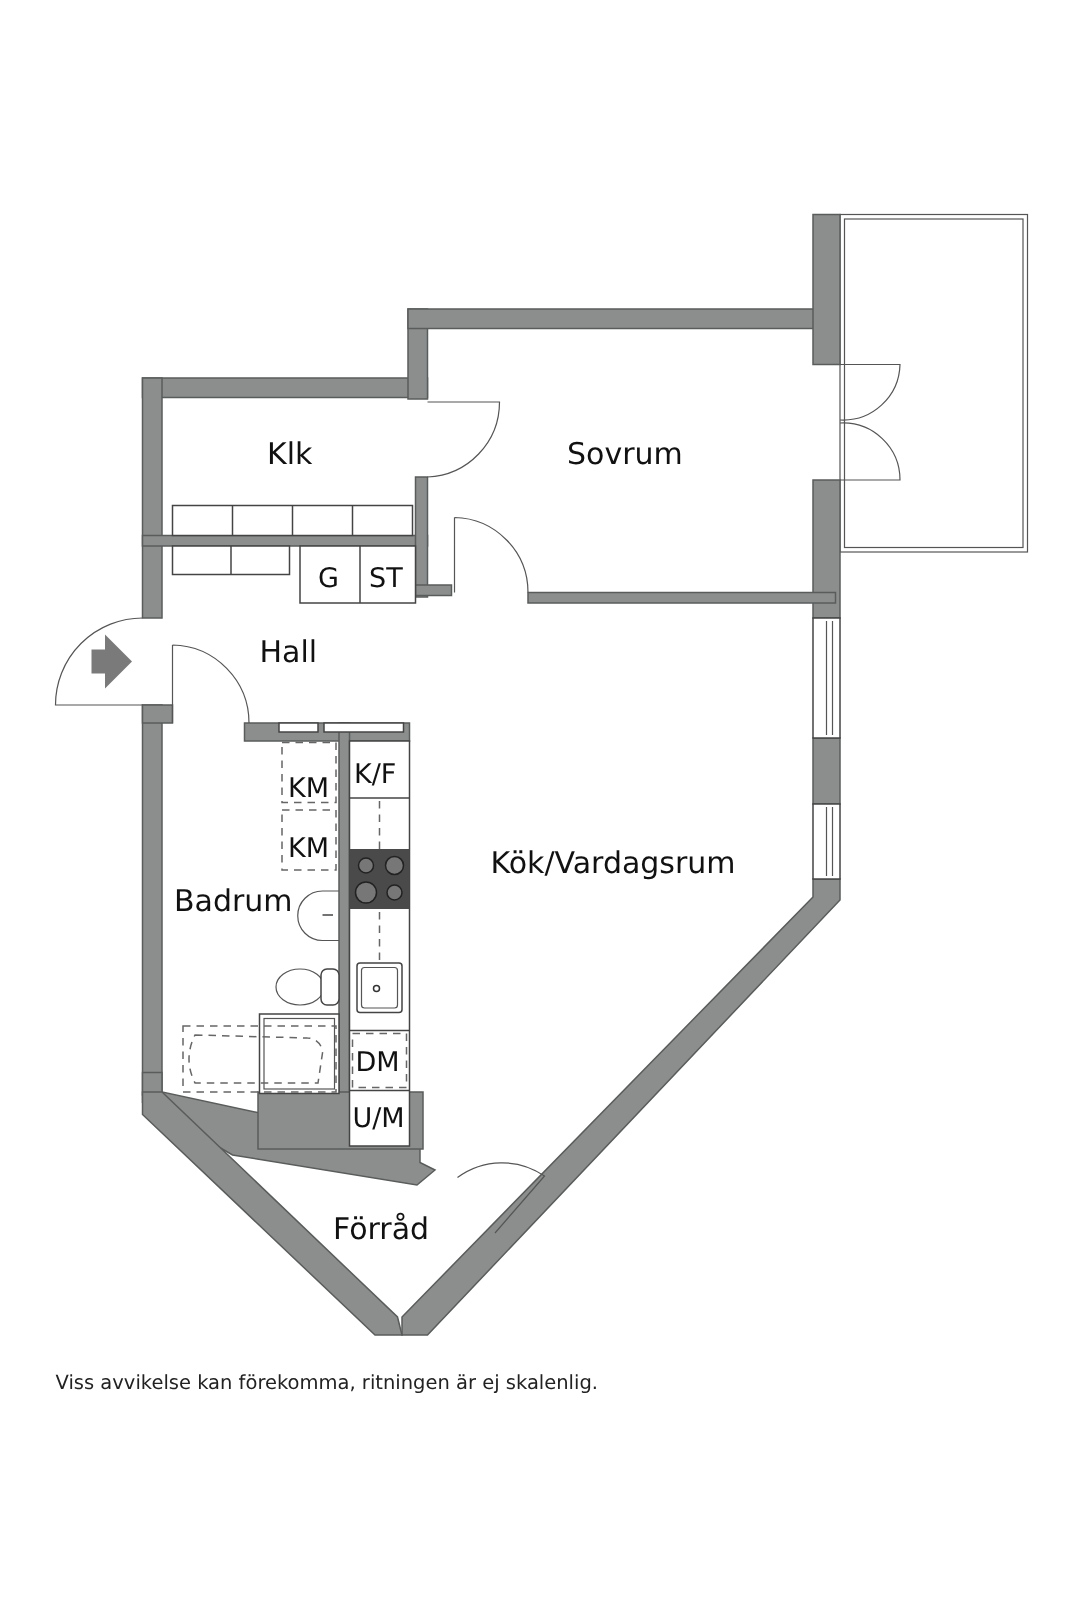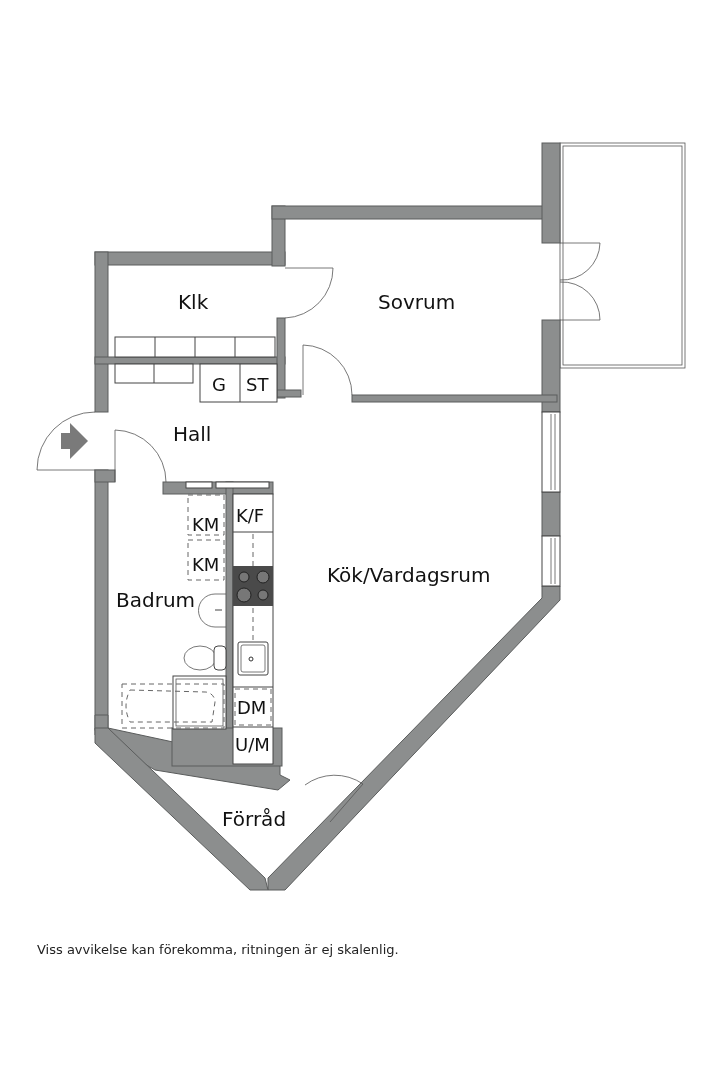--- a/index.html
+++ b/index.html
@@ -6,21 +6,21 @@
   body { width: 720px; height: 1080px; position: relative; overflow: hidden; font-family: "DejaVu Sans", sans-serif; }
   #plan { position: absolute; left: 0; top: 0; width: 720px; height: 1080px; }
   .wall { fill: #8c8e8e; stroke: #5a5c5c; stroke-width: 1; }
   .line { fill: none; stroke: #444; stroke-width: 1; }
   .thin { fill: none; stroke: #555; stroke-width: 0.8; }
   .dash { fill: none; stroke: #666; stroke-width: 1; stroke-dasharray: 5 4; }
   .white { fill: #ffffff; stroke: #444; stroke-width: 1; }
   .label { font-family: "DejaVu Sans", sans-serif; fill: #111; }
   .room { font-size: 20px; }
   .fix { font-size: 18px; }
-  .disclaimer { position: absolute; left: 37px; top: 942px; font-size: 13px; color: #222; font-family: "DejaVu Sans", sans-serif; }
+  .disclaimer { position: absolute; left: 37px; top: 915px; font-size: 13px; color: #222; font-family: "DejaVu Sans", sans-serif; }
 </style>
 </head>
 <body>
 
 <svg id="plan" viewBox="0 0 720 1080" xmlns="http://www.w3.org/2000/svg">
 
   <g>
     <rect x="560" y="143" width="125" height="225" class="thin"></rect>
     <rect x="563" y="146" width="119" height="219" class="thin"></rect>
   </g>

